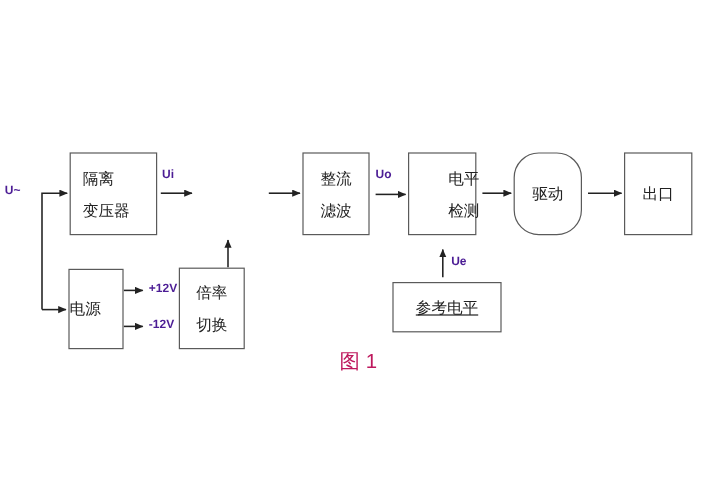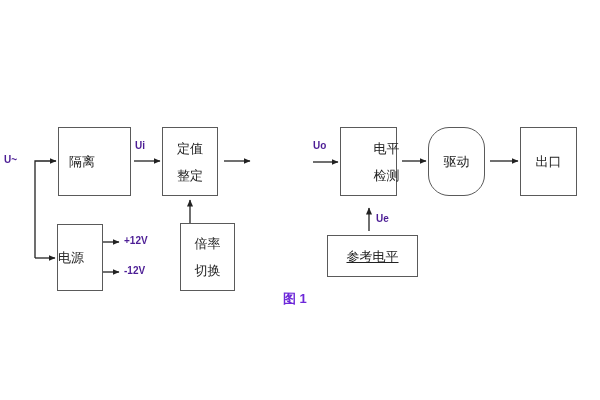--- a/index.html
+++ b/index.html
@@ -39,23 +39,23 @@
   }
   .lbl {
     position: absolute;
     font-size: 10px;
     font-weight: bold;
     color: #4c1d95;
     white-space: nowrap;
   }
   .caption {
     position: absolute;
-    font-size: 13px;
-    font-weight: bold;
-    color: #6d28d9;
+    font-size: 17px;
+    font-weight: normal;
+    color: #be185d;
     white-space: nowrap;
   }
 </style>
 </head>
 <body>
 
 <div class="canvas">
 
   <svg class="wires" width="600" height="400" viewBox="0 0 600 400">
     <defs>
@@ -82,46 +82,47 @@
 
     <path d="M103,272 H119" fill="none" stroke="#222222" stroke-width="1.3" marker-end="url(#ah)"></path>
 
     <path d="M190,223 V200" fill="none" stroke="#222222" stroke-width="1.3" marker-end="url(#ah)"></path>
 
     <path d="M369,231 V208" fill="none" stroke="#222222" stroke-width="1.3" marker-end="url(#ah)"></path>
   </svg>
 
   <div class="box align-left" style="left:58px; top:127px; width:73px; height:69px; padding-left:10px;">
     <span>隔离</span>
+    <span>变压器</span>
   </div>
 
-  <div class="box" style="left:162px; top:127px; width:56px; height:69px;">
-    <span>定值</span>
-    <span>整定</span>
+
+  <div class="box" style="left:252px; top:127px; width:56px; height:69px;">
+    <span>整流</span>
+    <span>滤波</span>
   </div>
-
 
   <div class="box" style="left:340px; top:127px; width:57px; height:69px;padding-left:36px;">
     <span>电平</span>
     <span>检测</span>
   </div>
 
   <div class="box" style="left:428px; top:127px; width:57px; height:69px;border-radius:21px;">
     <span>驱动</span>
   </div>
 
   <div class="box" style="left:520px; top:127px; width:57px; height:69px;">
     <span>出口</span>
   </div>
 
   <div class="box align-left" style="left:57px; top:224px; width:46px; height:67px; padding-left:0;">
     <span>电源</span>
   </div>
 
-  <div class="box" style="left:180px; top:223px; width:55px; height:68px;">
+  <div class="box" style="left:149px; top:223px; width:55px; height:68px;">
     <span>倍率</span>
     <span>切换</span>
   </div>
 
   <div class="box" style="left:327px; top:235px; width:91px; height:42px;text-decoration:underline;">
     <span>参考电平</span>
   </div>
 
   <div class="lbl" style="left:4px; top:154px;">U~</div>
 

